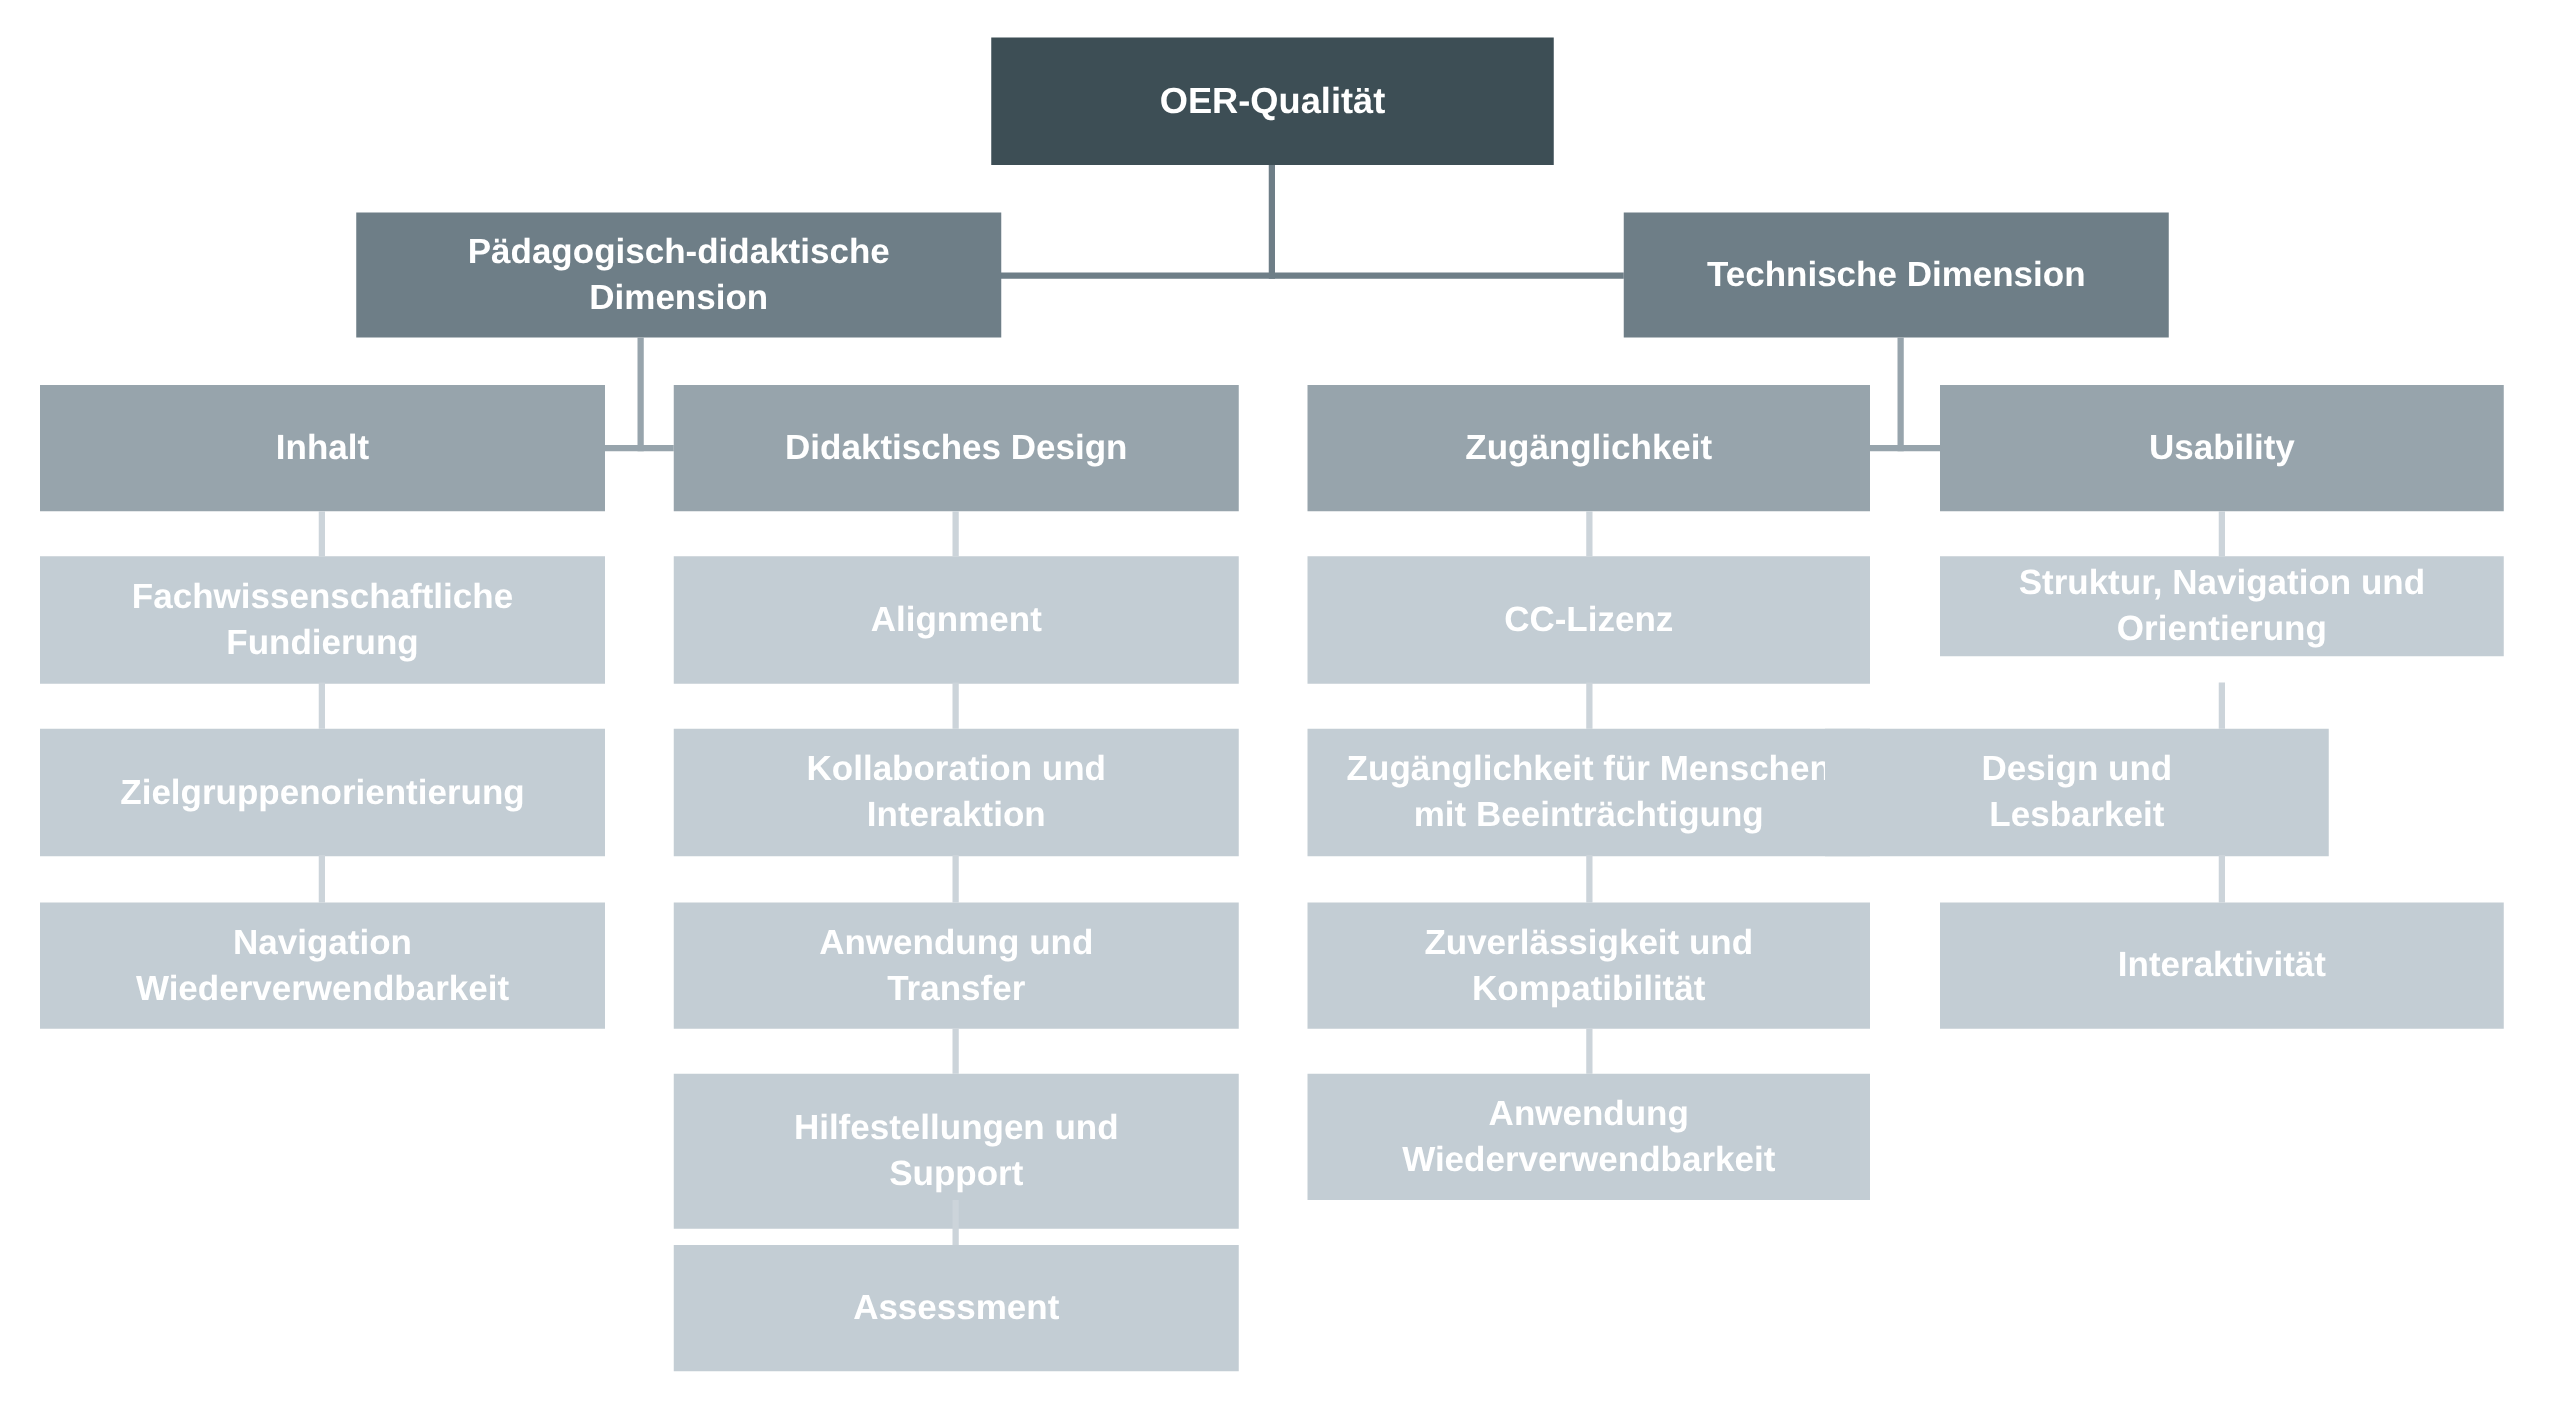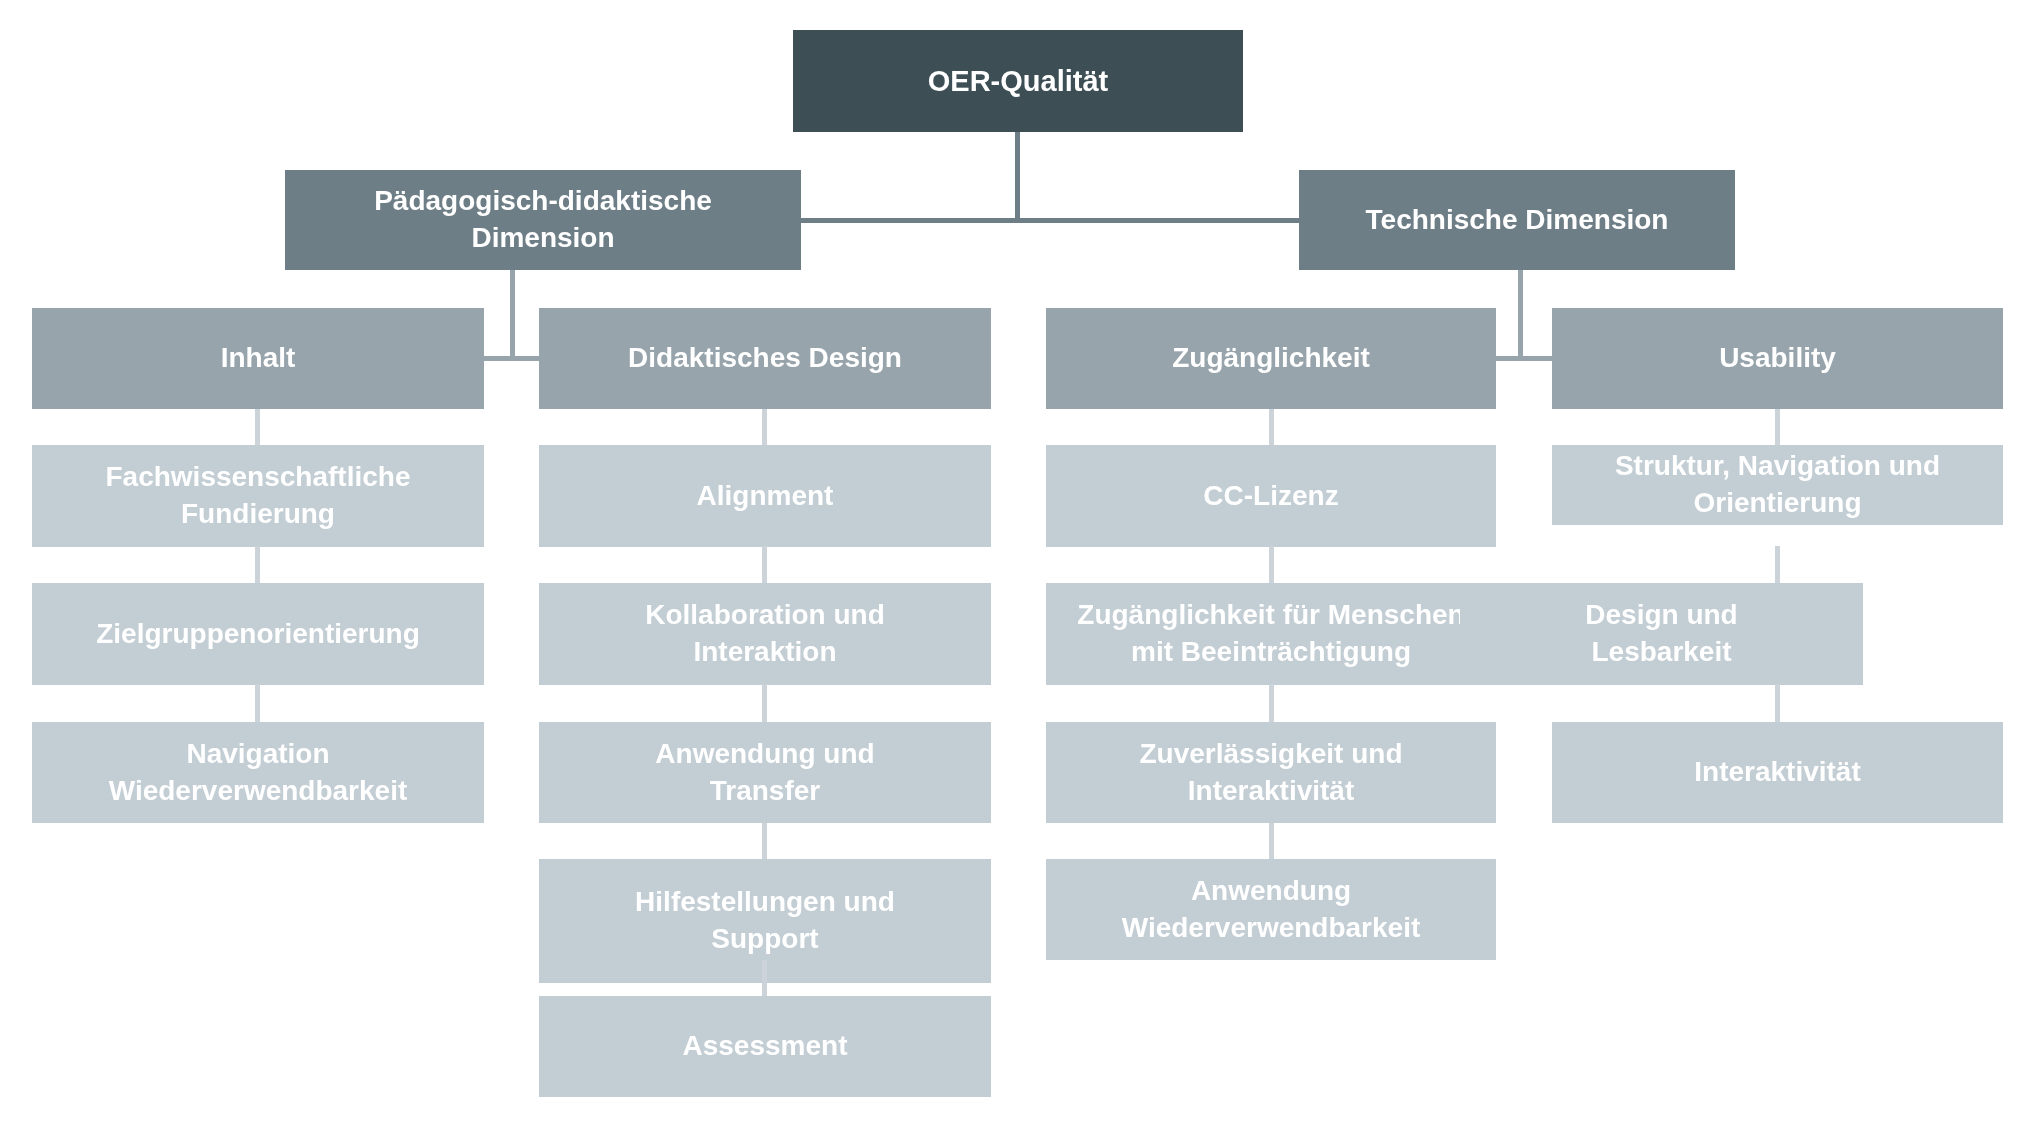--- a/index.html
+++ b/index.html
@@ -88,21 +88,21 @@
   <div class="conn c4" style="left:762px;top:960px;width:5px;height:36px"></div>
   <div class="node lvl4" style="left:539px;top:996px;width:452px;height:101px">Assessment</div>
 
   <div class="conn c4" style="left:1269px;top:409px;width:5px;height:36px"></div>
   <div class="node lvl4" style="left:1046px;top:445px;width:450px;height:102px">CC-Lizenz</div>
   <div class="conn c4" style="left:1269px;top:546px;width:5px;height:37px"></div>
   <div class="node lvl4" style="left:1046px;top:583px;width:450px;height:102px">Zugänglichkeit für Menschen
 mit Beeinträchtigung</div>
   <div class="conn c4" style="left:1269px;top:684px;width:5px;height:38px"></div>
   <div class="node lvl4" style="left:1046px;top:722px;width:450px;height:101px">Zuverlässigkeit und
-Interaktivität</div>
+Kompatibilität</div>
   <div class="conn c4" style="left:1269px;top:823px;width:5px;height:36px"></div>
   <div class="node lvl4" style="left:1046px;top:859px;width:450px;height:101px">Anwendung
 Wiederverwendbarkeit</div>
 
   <div class="conn c4" style="left:1775px;top:409px;width:5px;height:36px"></div>
   <div class="node lvl4" style="left:1552px;top:445px;width:451px;height:80px">Struktur, Navigation und
 Orientierung</div>
   <div class="conn c4" style="left:1775px;top:546px;width:5px;height:37px"></div>
   <div class="node lvl4" style="left:1460px;top:583px;width:403px;height:102px">Design und
 Lesbarkeit</div>

